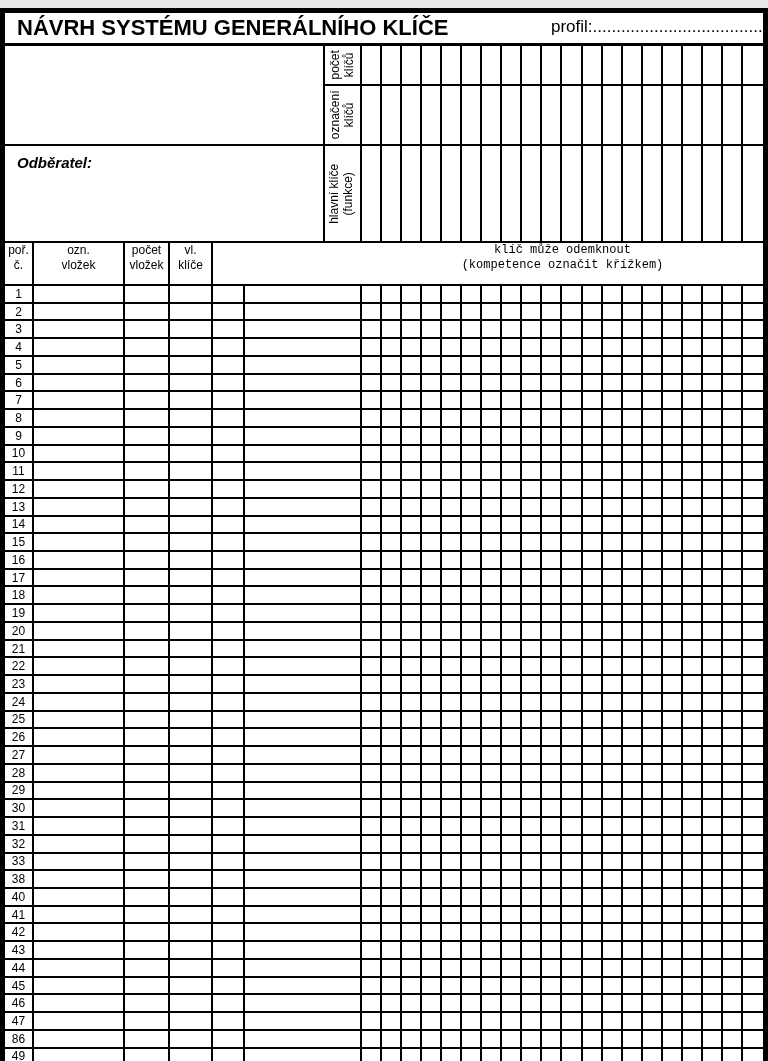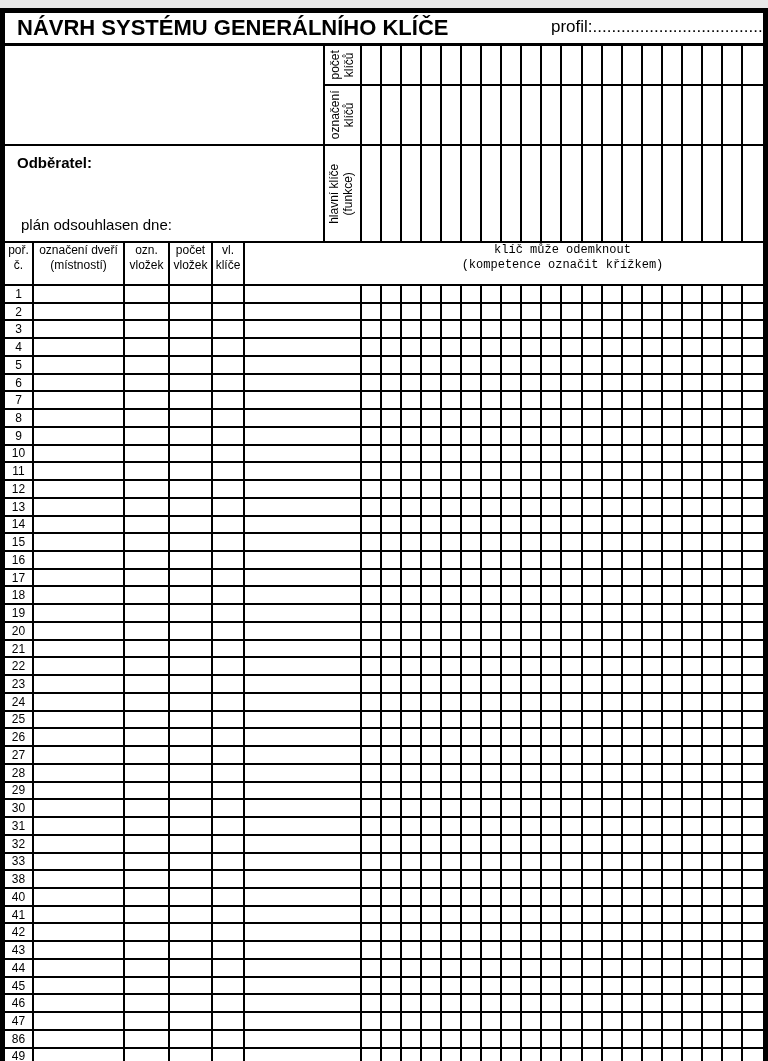--- a/index.html
+++ b/index.html
@@ -45,22 +45,23 @@
     border-bottom:2px solid #000;
     box-sizing:border-box;
   }
   .hs-cell { box-sizing:border-box; }
   .br { border-right:2px solid #000; }
   .bb { border-bottom:2px solid #000; }
   .left-top { grid-column:1; grid-row:1 / 3; }
   .left-bottom {
     grid-column:1; grid-row:3;
     display:flex; flex-direction:column; justify-content:space-between;
-    padding:8px 12px 8px 12px;
+    padding:8px 12px 16px 12px;
     font-size:15px;
+    font-style:italic;
   }
   .odberatel { font-weight:bold; }
   .plan { font-weight:normal; padding-left:4px; }
   .vcell {
     display:flex; align-items:center; justify-content:center;
     overflow:visible;
   }
   .v-rot {
     transform:rotate(-90deg);
     flex-shrink:0;
@@ -108,21 +109,20 @@
 
   <div class="title-row">
     <div class="title">NÁVRH SYSTÉMU GENERÁLNÍHO KLÍČE</div>
     <div class="profil">profil:.................................................</div>
   </div>
 
   <div class="header-section" id="header-section">
     <div class="hs-cell left-top br bb"></div>
     <div class="hs-cell left-bottom br">
       <div class="odberatel">Odběratel:</div>
-      <div class="plan">plán odsouhlasen dne:</div>
     </div>
 
     <div class="hs-cell vcell br bb" style="grid-column:2; grid-row:1;">
       <div class="v-rot">
         <div>počet</div>
         <div>klíčů</div>
       </div>
     </div>
     <div class="hs-cell vcell br bb" style="grid-column:2; grid-row:2;">
       <div class="v-rot">
@@ -198,24 +198,20 @@
       <div class="hs-cell br" style="grid-area: 3 / 21;"></div>
       <div class="hs-cell" style="grid-area: 3 / 22;"></div>
     </div>
 
   <div class="table-header cols">
     <div class="th-cell br">
       <div>poř.</div>
       <div>č.</div>
     </div>
     <div class="th-cell br">
-      <div>označení dveří</div>
-      <div>(místností)</div>
-    </div>
-    <div class="th-cell br">
       <div>ozn.</div>
       <div>vložek</div>
     </div>
     <div class="th-cell br">
       <div>počet</div>
       <div>vložek</div>
     </div>
     <div class="th-cell br">
       <div>vl.</div>
       <div>klíče</div>

